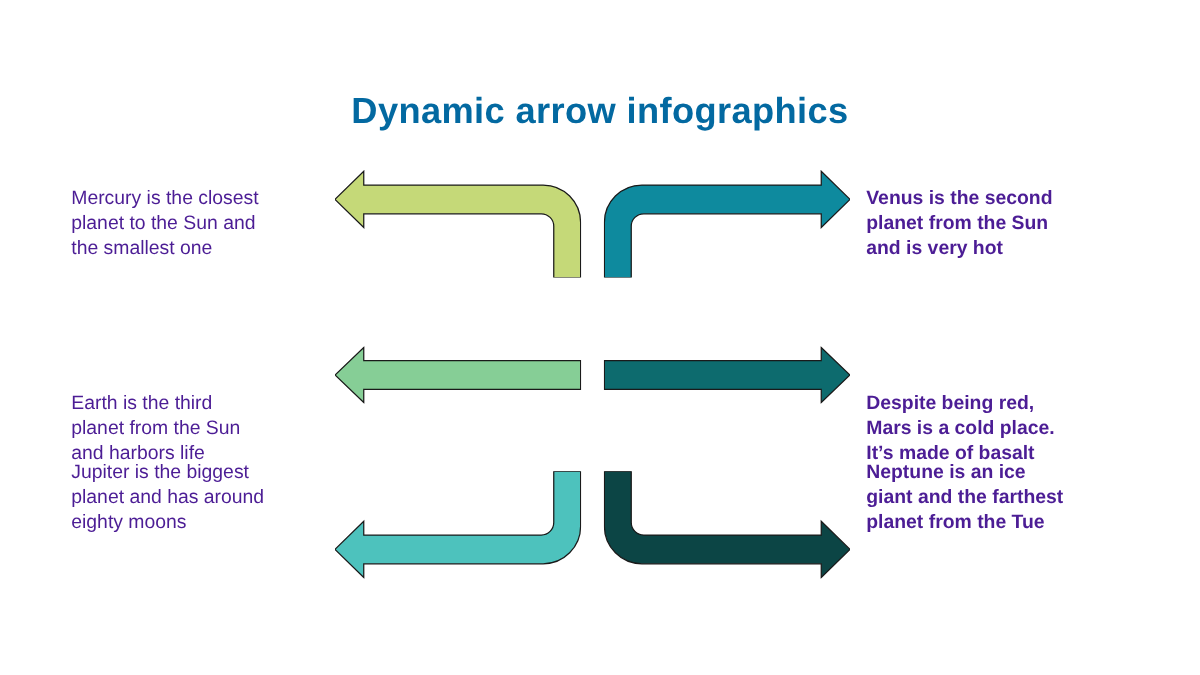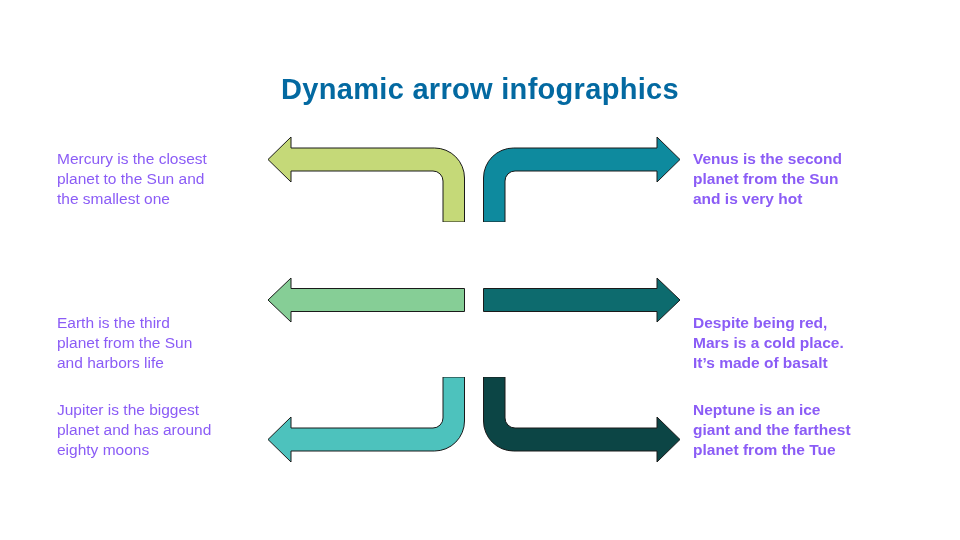--- a/index.html
+++ b/index.html
@@ -8,25 +8,25 @@
     background:#ffffff;
     font-family:"Liberation Sans", sans-serif;
   }
   .title{
     position:absolute;top:54px;left:0;width:960px;
     text-align:center;font-size:29px;font-weight:800;
     letter-spacing:.3px;color:#0369a1;
   }
   .caption{
     position:absolute;font-size:15.5px;line-height:20px;
-    color:#8b5cf6;white-space:pre-line;width:210px;
+    color:#4c1d95;white-space:pre-line;width:210px;
   }
   .cap-left{left:57px;text-align:left;}
   .cap-right{right:57px;text-align:left;font-weight:bold;}
-  .r1{top:149px;} .r2{top:270px;margin-top:43px;} .r3{top:400px;}
+  .r1{top:149px;} .r2{top:270px;margin-top:43px;} .r3{top:368px;}
   .arrow{position:absolute;display:block;}
   .arrow path{stroke:#1a1a1a;stroke-width:1;stroke-linejoin:miter;}
   .a-r1l{left:268px;top:136px;}
   .a-r1r{left:483px;top:136px;}
   .a-r2l{left:268px;top:277px;}
   .a-r2r{left:483px;top:277px;}
   .a-r3l{left:268px;top:377px;}
   .a-r3r{left:483px;top:377px;}
 </style>
 </head>

